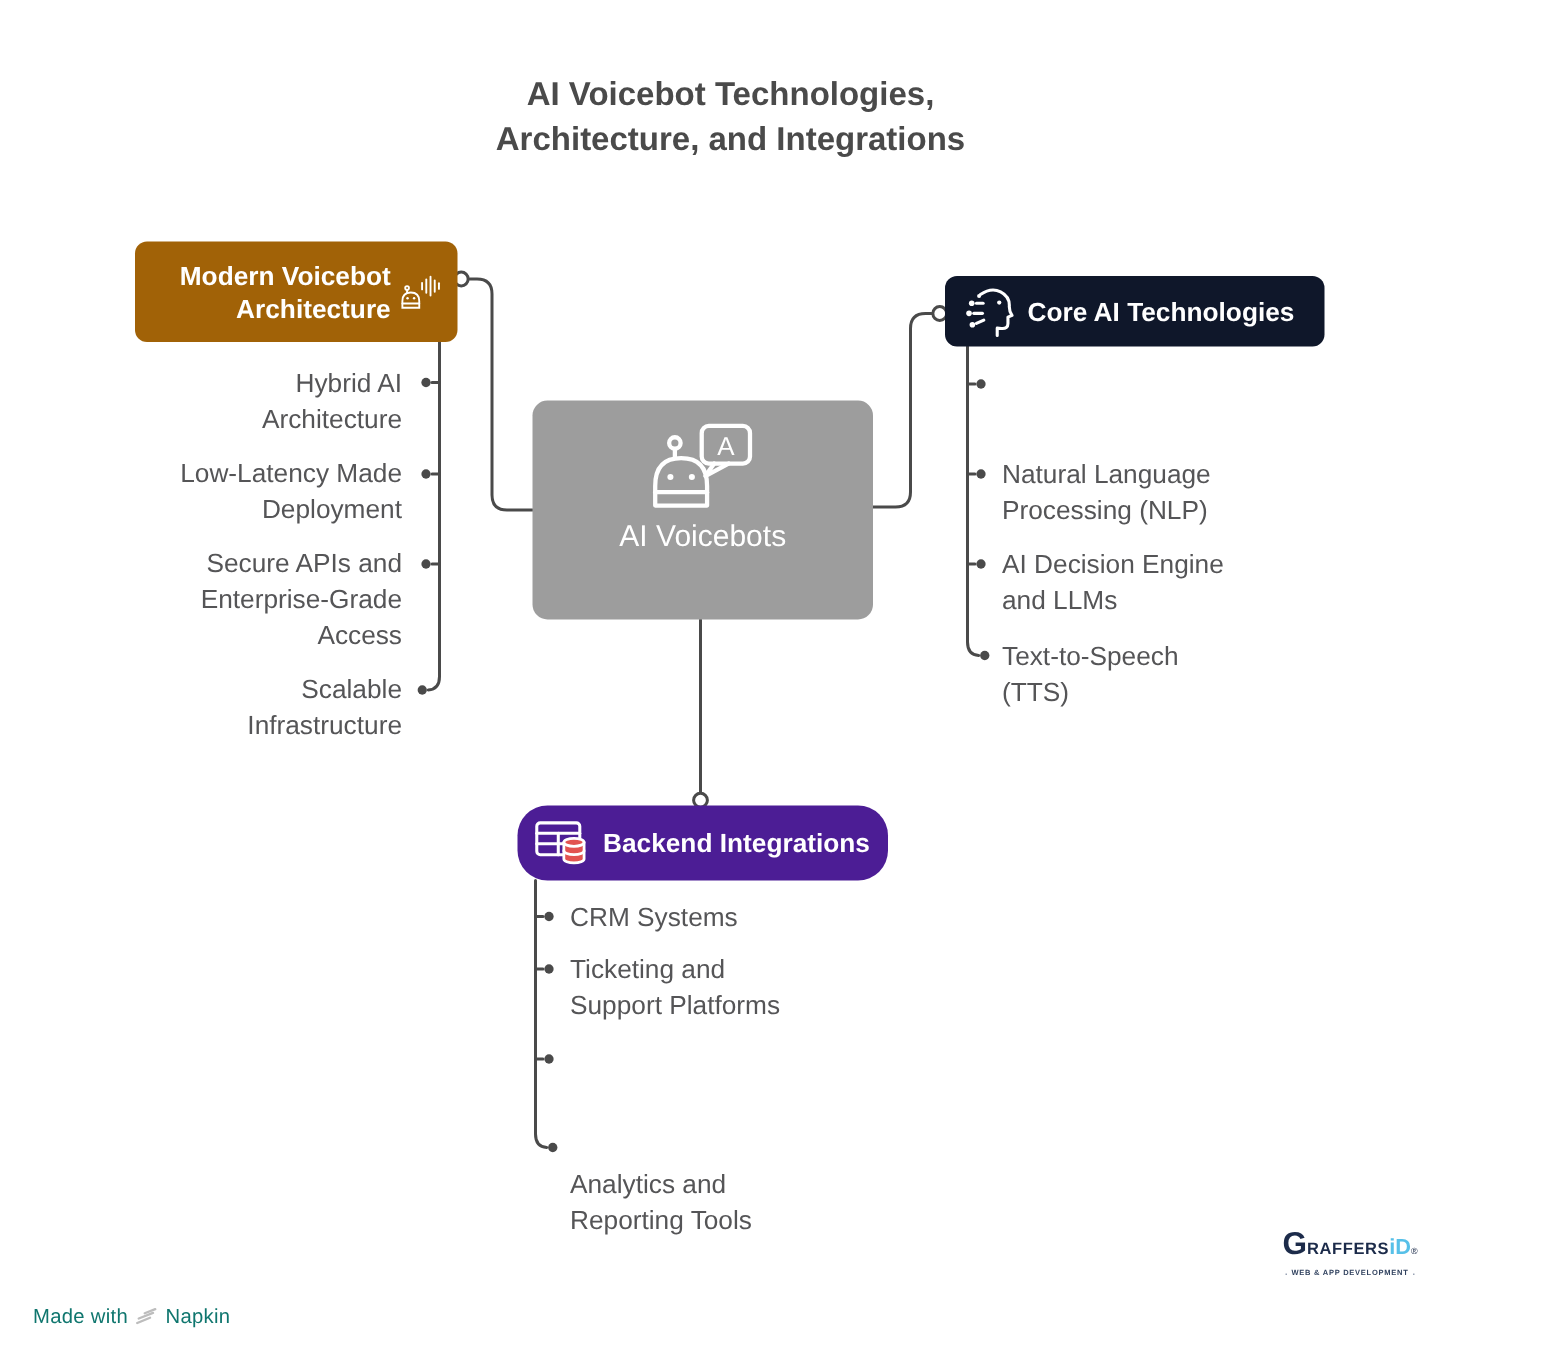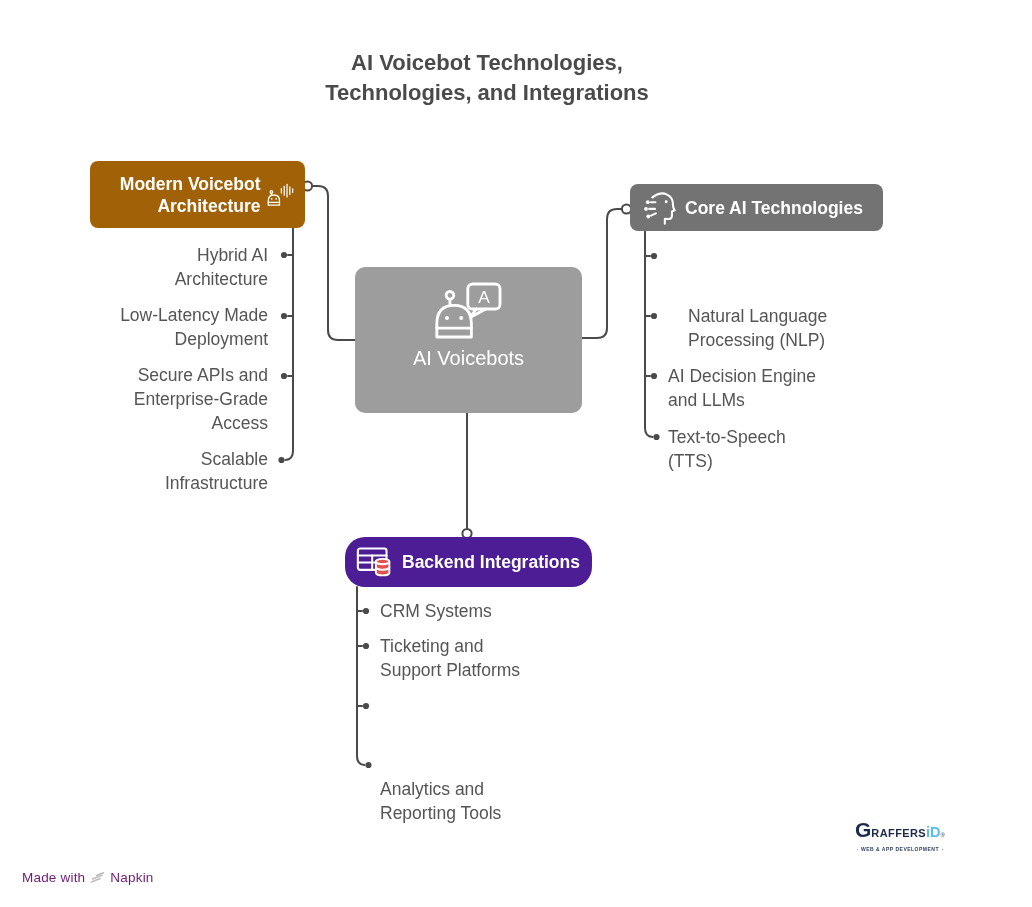--- a/index.html
+++ b/index.html
@@ -38,21 +38,21 @@
   }
   .center-node .label{color:#fff;font-size:20px;font-weight:normal;margin-top:4px;}
   
   .item{font-size:17.5px;line-height:24px;color:#555557;}
   .item-left{text-align:right;right:764px;}
   .item-right{left:668px;text-align:left;}
   .item-bottom{left:380px;text-align:left;}
   
   .made-with{
     left:22px;top:870px;display:flex;align-items:center;gap:5px;
-    font-size:13.5px;color:#701a75;letter-spacing:.2px;text-decoration:none;
+    font-size:13.5px;color:#0f766e;letter-spacing:.2px;text-decoration:none;
   }
   
   .glogo{left:857px;top:820px;width:86px;text-align:center;color:#1c2b4a;}
   .glogo .row1{display:flex;align-items:baseline;justify-content:center;line-height:20px;}
   .glogo .g1{font-size:21px;font-weight:bold;}
   .glogo .g2{font-size:11px;font-weight:bold;letter-spacing:.4px;}
   .glogo .g3{font-size:14.5px;font-weight:bold;color:#57c0e8;}
   .glogo .reg{font-size:6px;vertical-align:super;}
   .glogo .tag{
     display:flex;align-items:center;gap:3px;justify-content:center;margin-top:1px;
@@ -105,21 +105,21 @@
       <path class="wire" d="M357 646 H362"></path>
         <circle class="dot" cx="366" cy="646" r="3.1"></circle>
       <path class="wire" d="M357 706 H362"></path>
         <circle class="dot" cx="366" cy="706" r="3.1"></circle>
       <circle class="dot" cx="368.5" cy="765" r="3.1"></circle>
     </g>
   </svg>
 
   <div class="abs title">
     <div>AI Voicebot Technologies,</div>
-    <div>Technologies, and Integrations</div>
+    <div>Architecture, and Integrations</div>
   </div>
 
   <div class="abs center-node" style="background: rgb(157, 157, 157);">
     <svg width="72" height="62" viewBox="0 0 60 52">
       <g stroke="#fff" stroke-width="2.4" fill="none" stroke-linecap="round" stroke-linejoin="round">
         <rect x="29" y="2.5" width="27" height="21" rx="4"></rect>
         <path d="M36 23.5 L31 30.5 L44 23.5"></path>
         <circle cx="14" cy="12" r="3.2"></circle>
         <line x1="14" y1="15.4" x2="14" y2="20"></line>
         <path d="M3 47 V36 Q3 20.5 17.5 20.5 Q32 20.5 32 36 V47 Z"></path>
@@ -148,21 +148,21 @@
         <path d="M2 36 V29 Q2 19.8 11 19.8 Q20 19.8 20 29 V36 Z"></path>
         <line x1="2" y1="31.5" x2="20" y2="31.5"></line>
       </g>
       <g fill="#fff">
         <circle cx="7.5" cy="26" r="1.3"></circle>
           <circle cx="14.5" cy="26" r="1.3"></circle>
       </g>
     </svg>
   </div>
 
-  <div class="abs node node-coreai" style="background: #737373;">
+  <div class="abs node node-coreai" style="background: #0f172a;">
     <svg width="34" height="36" viewBox="0 0 38 40">
       <g stroke="#fff" stroke-width="2.3" fill="none" stroke-linecap="round" stroke-linejoin="round">
         <path d="M13 7 Q21 1.5 28 5 Q35 8.5 34.5 16 Q34.5 19.5 36.5 22.5 L33.5 23.8 V28.5 Q33.5 32.8 28.5 32.3 L25.5 32 V37.5"></path>
         <path d="M10 13.5 H15"></path>
         <path d="M8 21 H14.5"></path>
         <path d="M10 28.5 L15.5 26"></path>
       </g>
       <g fill="#fff">
         <circle cx="6.5" cy="13.5" r="2.1"></circle>
         <circle cx="4.5" cy="21" r="2.1"></circle>
@@ -189,21 +189,21 @@
       </g>
     </svg>
     <span class="label">Backend Integrations</span>
   </div>
 
   <div class="abs item item-left" style="top:243px;width:140px;">Hybrid AI Architecture</div>
   <div class="abs item item-left" style="top:303px;width:175px;">Low-Latency Made Deployment</div>
   <div class="abs item item-left" style="top:363px;width:160px;">Secure APIs and Enterprise-Grade Access</div>
   <div class="abs item item-left" style="top:447px;width:130px;">Scalable Infrastructure</div>
 
-  <div class="abs item item-right" style="top:304px;width:165px;margin-left:20px;">Natural Language Processing (NLP)</div>
+  <div class="abs item item-right" style="top:304px;width:165px;">Natural Language Processing (NLP)</div>
   <div class="abs item item-right" style="top:364px;width:160px;">AI Decision Engine and LLMs</div>
   <div class="abs item item-right" style="top:425px;width:130px;">Text-to-Speech (TTS)</div>
 
   <div class="abs item item-bottom" style="top:599px;width:170px;">CRM Systems</div>
   <div class="abs item item-bottom" style="top:634px;width:150px;">Ticketing and Support Platforms</div>
   <div class="abs item item-bottom" style="top:753px;width:145px;margin-top:24px;">Analytics and Reporting Tools</div>
 
   <a class="abs made-with">
     <span>Made with</span>
     <svg width="15" height="13" viewBox="0 0 15 13">

